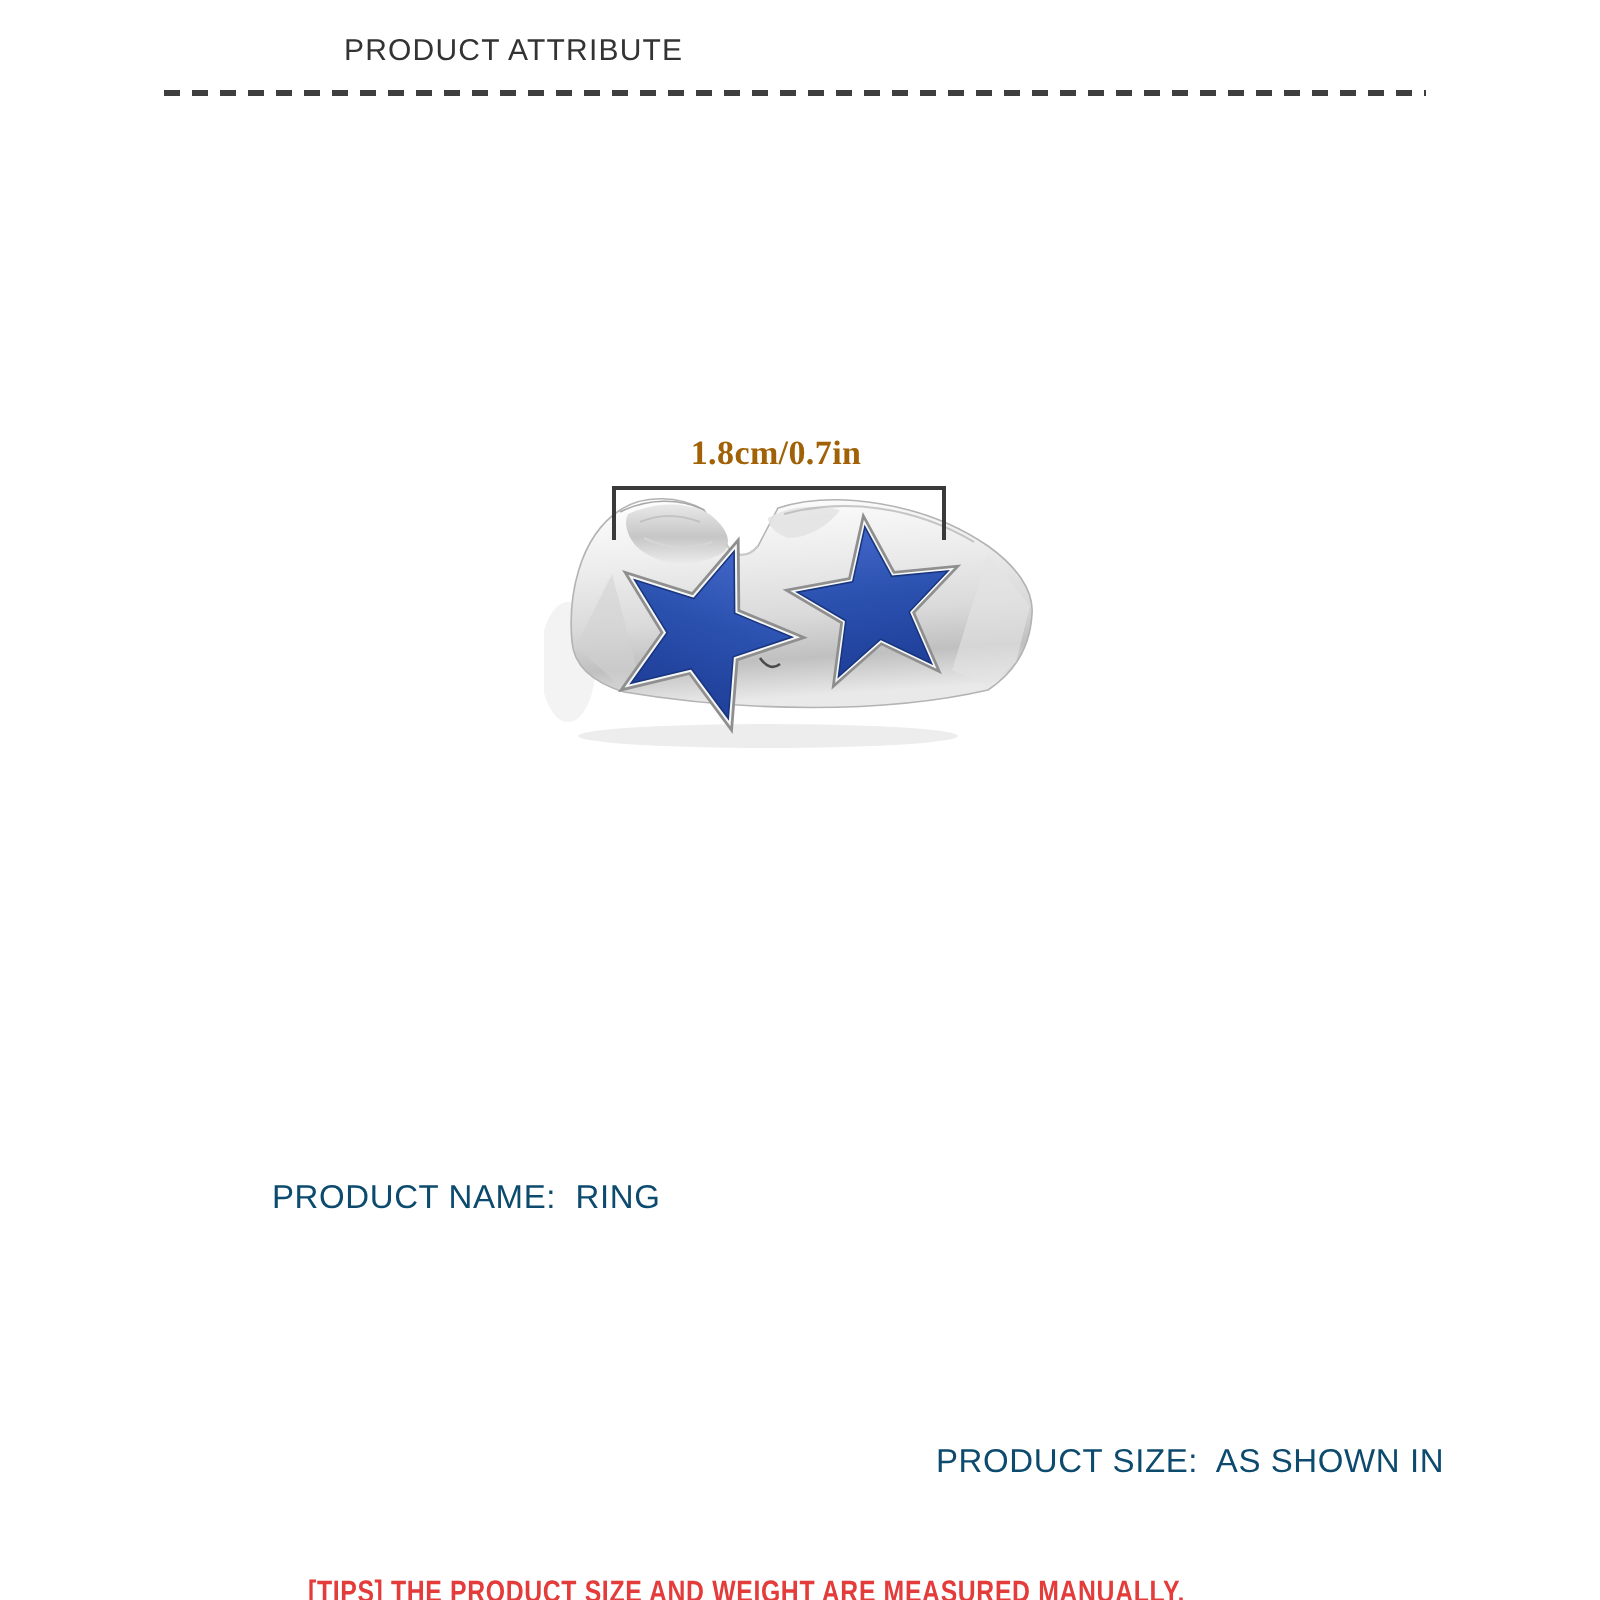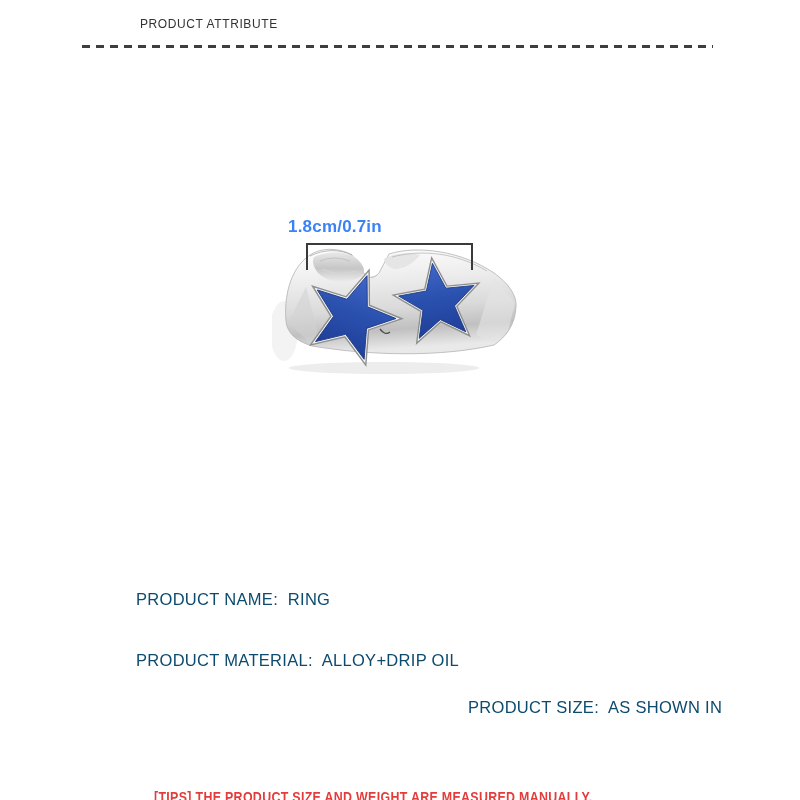--- a/index.html
+++ b/index.html
@@ -1,44 +1,44 @@
 <!DOCTYPE html>
 <html><head>
 <meta charset="utf-8">
 <style>
   html,body { margin:0; padding:0; background:#ffffff; }
   .canvas {
     position:relative; width:800px; height:800px; background:#ffffff;
     font-family:"Liberation Sans", sans-serif; overflow:hidden;
   }
   .header-title {
-    position:absolute; left:140px; top:17px;
-    font-size:12px; letter-spacing:0.6px; color:#333333; white-space:pre;
+    position:absolute; left:172px; top:17px;
+    font-size:15px; letter-spacing:0.6px; color:#333333; white-space:pre;
   }
   .dashed-divider {
     position:absolute; left:82px; top:45px; width:631px; height:3px;
     background:repeating-linear-gradient(90deg,#3e3e3e 0 8px,transparent 8px 14px);
   }
   .dim-label {
-    position:absolute; left:288px; top:217px; width:200px; text-align:left;
-    font-size:17px; font-weight:700; color:#3b82f6; letter-spacing:0.2px; white-space:pre;
+    position:absolute; left:288px; top:217px; width:200px; text-align:center;
+    font-size:17px; font-weight:700; color:#a16207; letter-spacing:0.2px; white-space:pre;font-family:Liberation Serif, serif;
   }
   .dim-bracket {
     position:absolute; left:306px; top:243px; width:163px; height:25px;
     border-top:2px solid #3a3a3a; border-left:2px solid #3a3a3a; border-right:2px solid #3a3a3a;
     z-index:5;
   }
   .ring-figure { position:absolute; left:272px; top:243px; z-index:1; }
   .detail-line {
     position:absolute; font-size:16.5px; color:#0c4a6e; letter-spacing:0.3px; white-space:pre;
   }
   .detail-name { left:136px; top:590px; }
   .detail-material { left:136px; top:651px; }
   .detail-size { left:468px; top:650px; line-height:23px; }
-  .detail-size div { white-space:pre; }
+  .detail-size div { white-space:pre;margin-top:24px; }
   .tips-block {
     position:absolute; left:154px; top:747px;
     font-size:15.5px; font-weight:700; line-height:20px; letter-spacing:0.4px;
     color:#e43b3b; white-space:pre;
     transform:scaleX(0.8); transform-origin:left top;
   }
 </style>
 </head>
 <body>
 
@@ -105,21 +105,20 @@
       <polygon points="0,-1 0.2469,-0.3398 0.9511,-0.309 0.3995,0.1298 0.5878,0.809 0,0.42 -0.5878,0.809 -0.3995,0.1298 -0.9511,-0.309 -0.2469,-0.3398" transform="scale(45.5)" fill="#f6f6f6" stroke="#8f8f8f" stroke-width="0.03"></polygon>
       <polygon points="0,-1 0.2469,-0.3398 0.9511,-0.309 0.3995,0.1298 0.5878,0.809 0,0.42 -0.5878,0.809 -0.3995,0.1298 -0.9511,-0.309 -0.2469,-0.3398" transform="scale(40)" fill="url(#gradBlue)" stroke="#18367f" stroke-width="0.02"></polygon>
     </g>
 
     <path d="M108,86 q5,7 10,3" stroke="#4a4a4a" stroke-width="1.3" fill="none"></path>
   </svg>
 
   <div class="dim-bracket"></div>
 
   <div class="detail-line detail-name">PRODUCT NAME:  RING</div>
-  <div class="detail-line detail-material">PRODUCT MATERIAL:  ALLOY+DRIP OIL</div>
 
   <div class="detail-line detail-size">
     <div>PRODUCT SIZE:  AS SHOWN IN</div>
   </div>
 
   <div class="tips-block">
     <div>[TIPS] THE PRODUCT SIZE AND WEIGHT ARE MEASURED MANUALLY,</div>
     
   </div>
 

